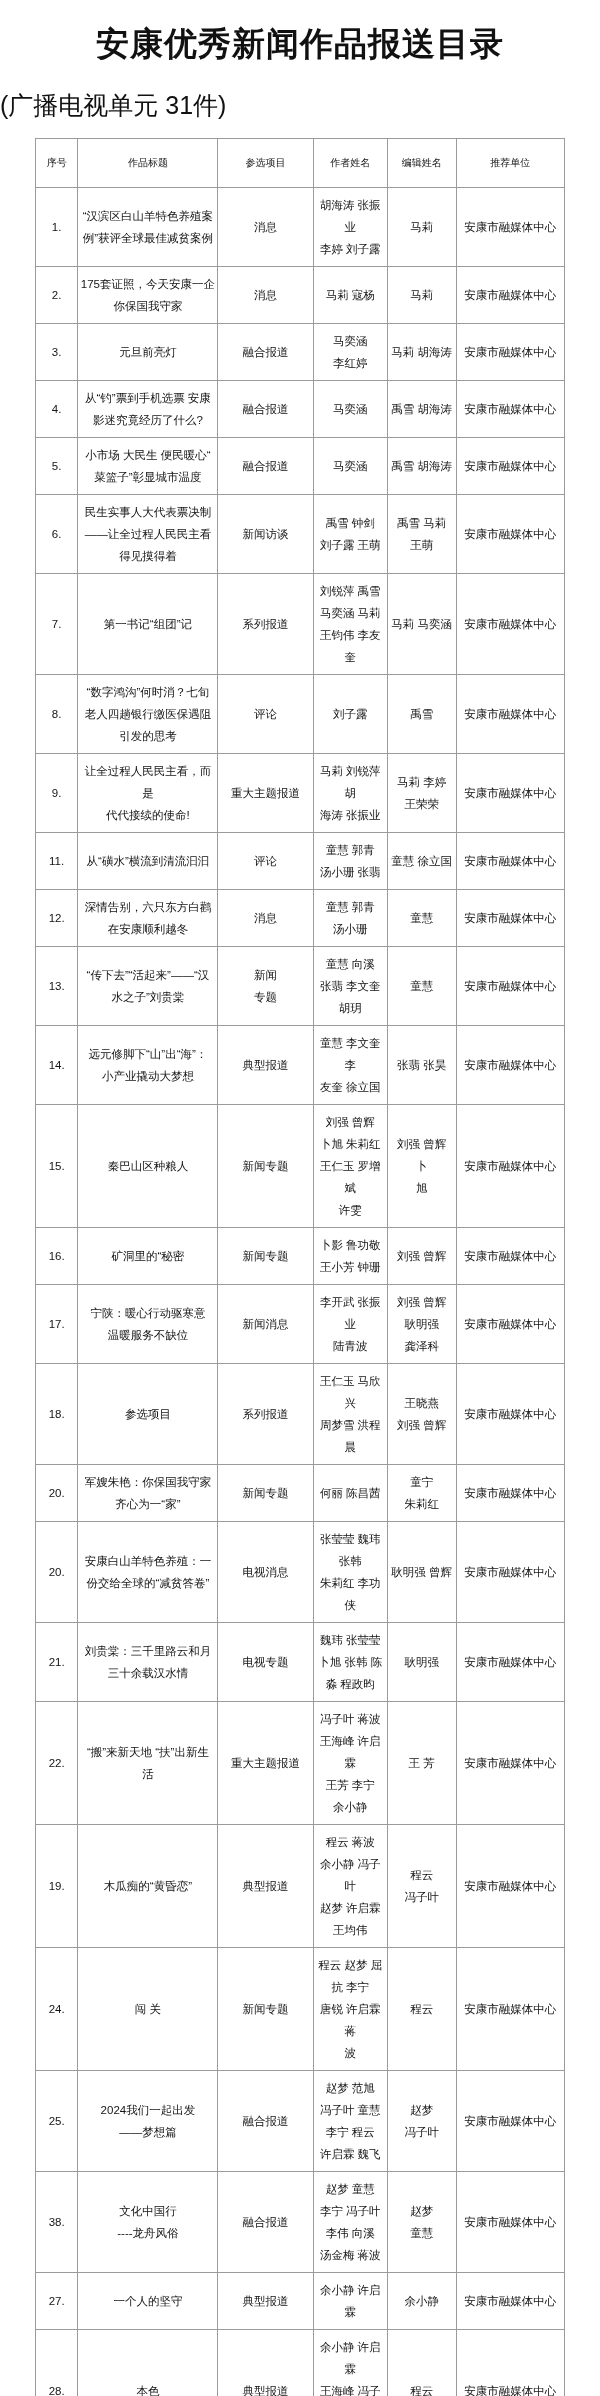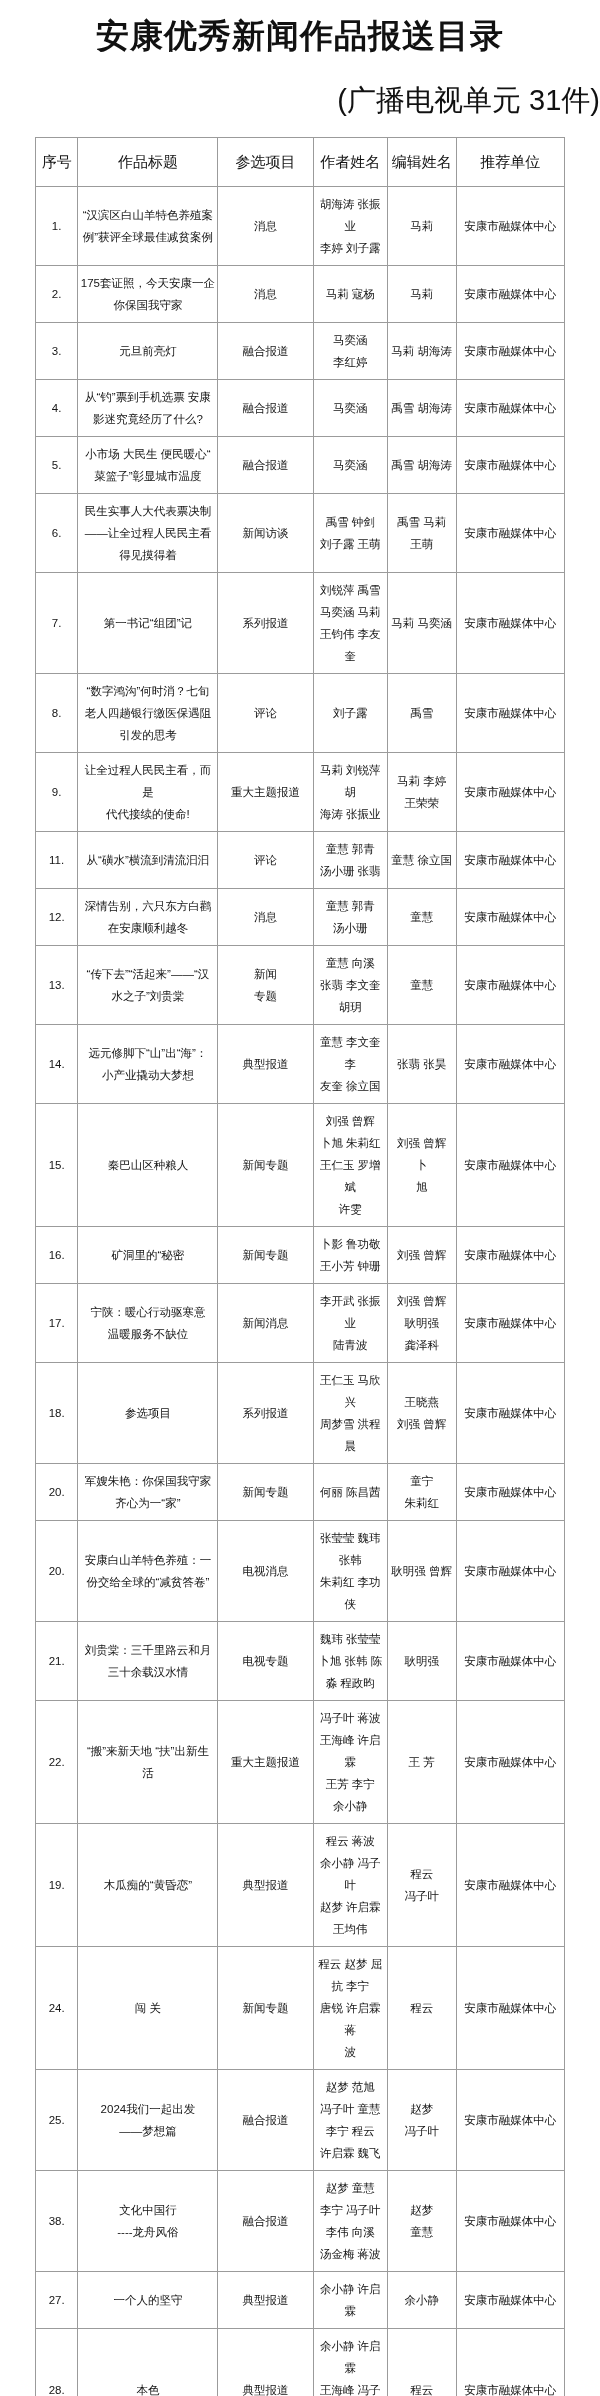--- a/index.html
+++ b/index.html
@@ -13,26 +13,26 @@
     width: 600px;
     margin: 0 auto;
     background: #ffffff;
   }
   .doc-title {
     text-align: center;
     font-size: 33px;
     font-weight: 700;
     letter-spacing: 1px;
     padding-top: 14px;
-    margin: 0;
+    margin: 8px;
     color: #111;
   }
   .doc-subtitle {
-    text-align: right;
-    font-size: 29px;
+    text-align: left;
+    font-size: 25px;
     font-weight: 400;
     margin: 22px 0 16px 0;
     color: #111;
   }
   table.catalog {
     width: 530px;
     margin: 0 auto 14px auto;
     border-collapse: collapse;
     table-layout: fixed;
   }
@@ -47,21 +47,21 @@
     text-align: center;
     vertical-align: middle;
     padding: 6px 2px;
     font-size: 11.5px;
     line-height: 22px;
     white-space: pre-line;
     word-break: break-all;
     color: #141414;
   }
   table.catalog th {
-    font-size: 15px;
+    font-size: 10px;
     font-weight: 400;
     padding: 13px 2px;
     white-space: nowrap;
     text-align: center;
   }
 </style>
 </head>
 <body>
 
 <div class="page">

